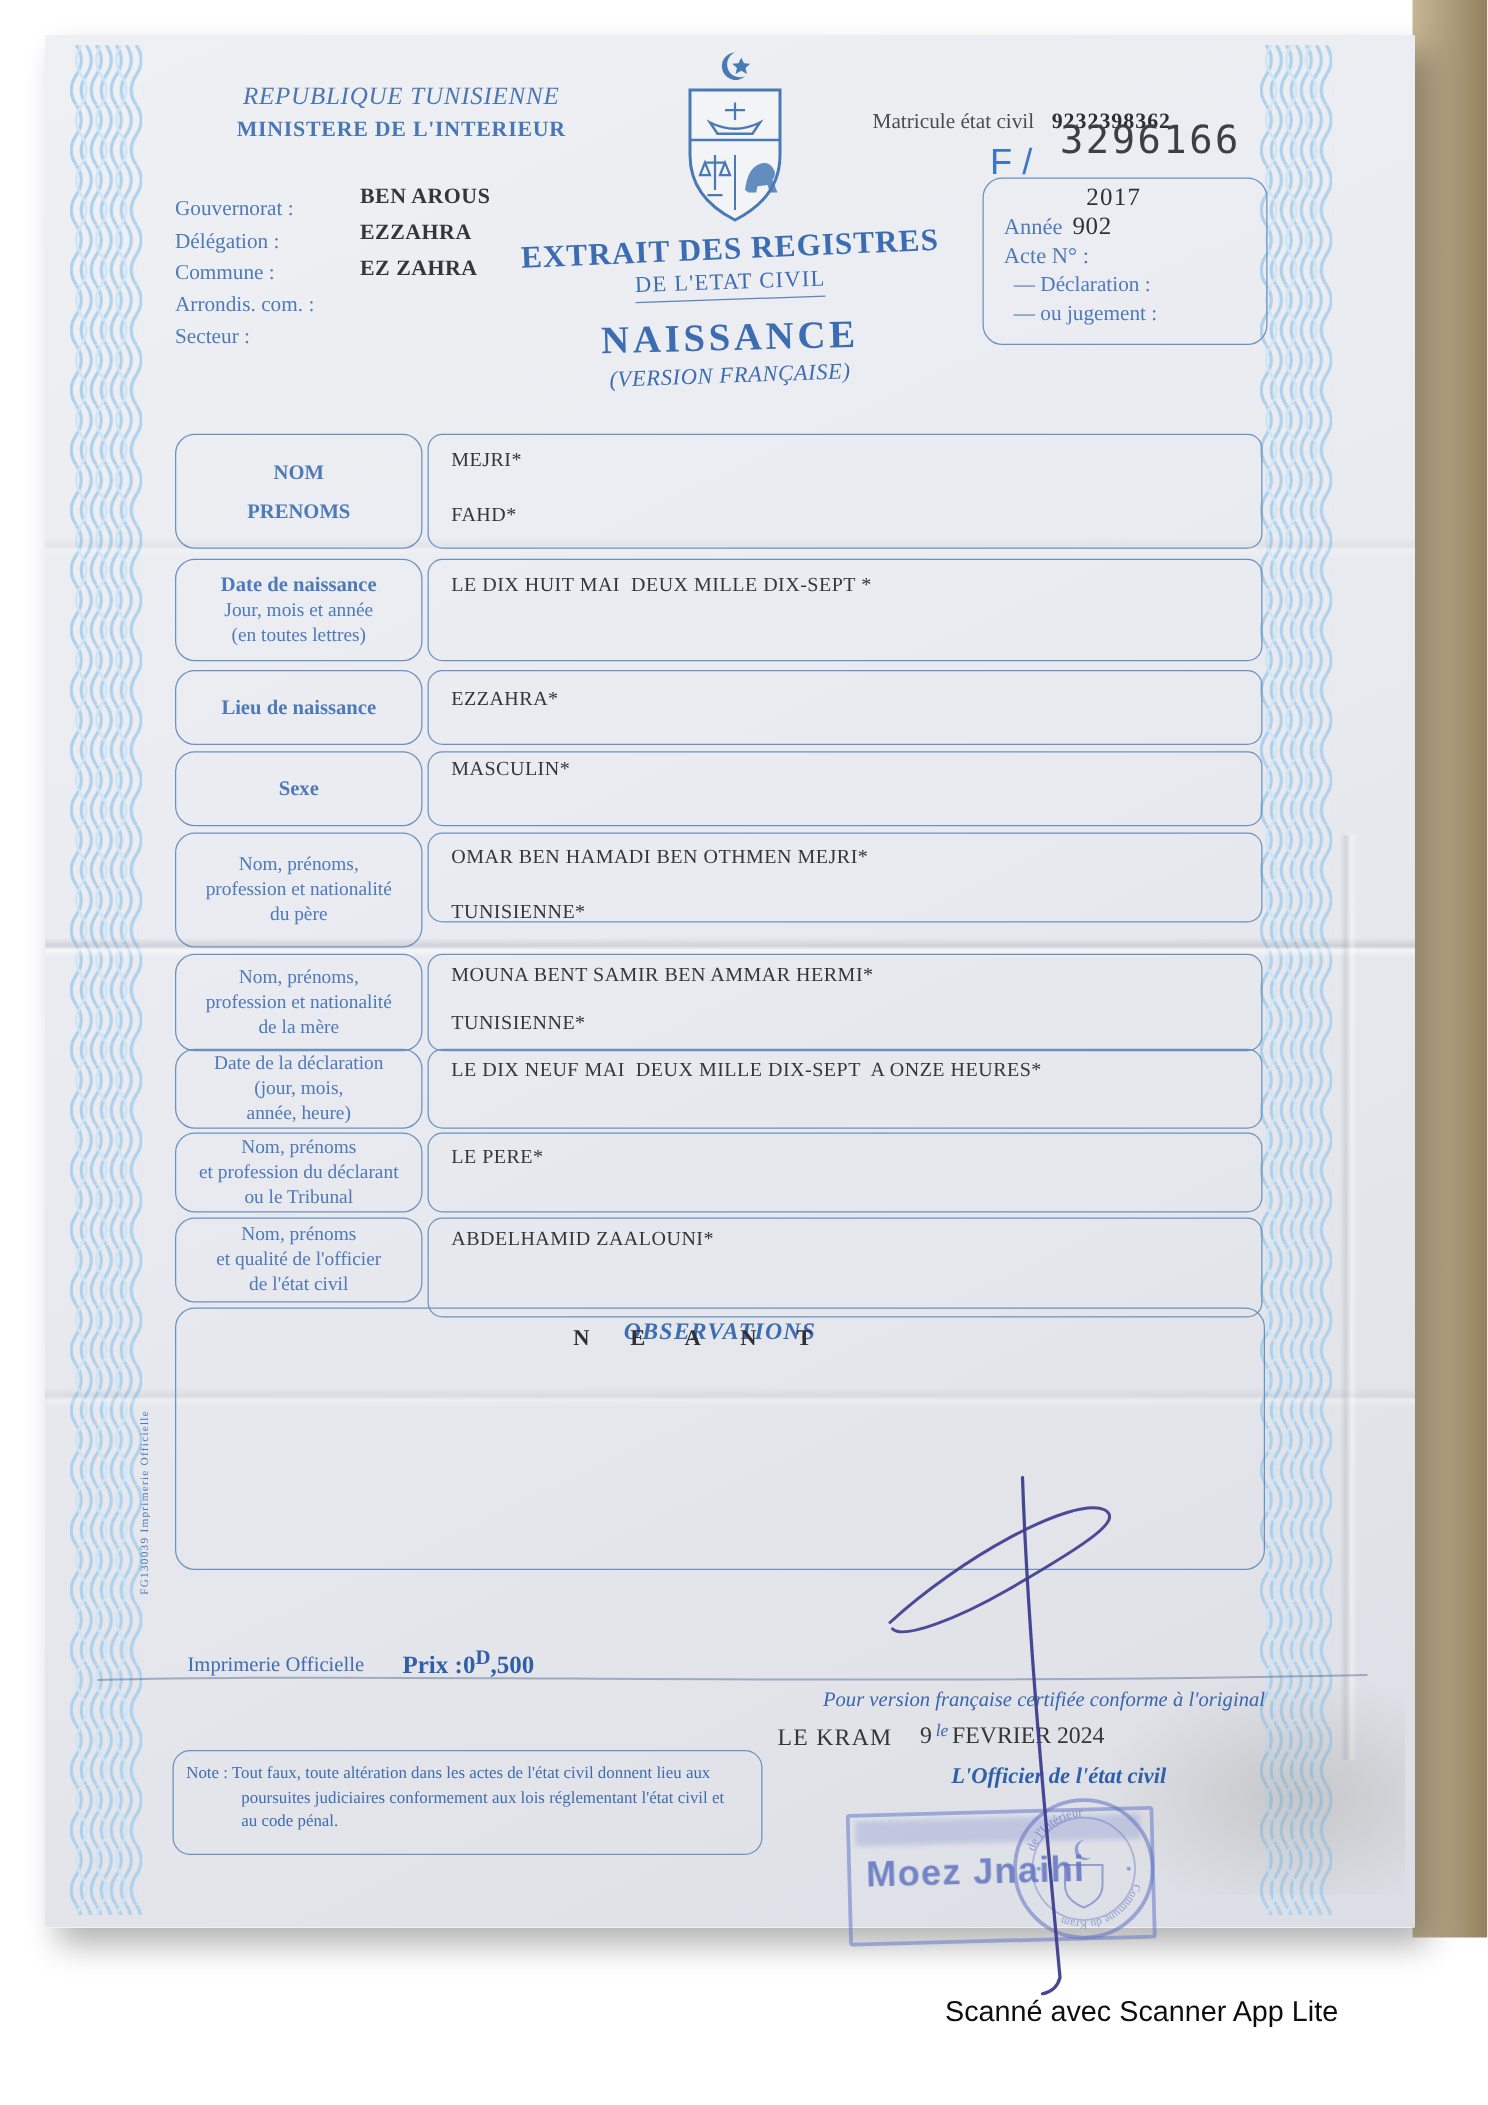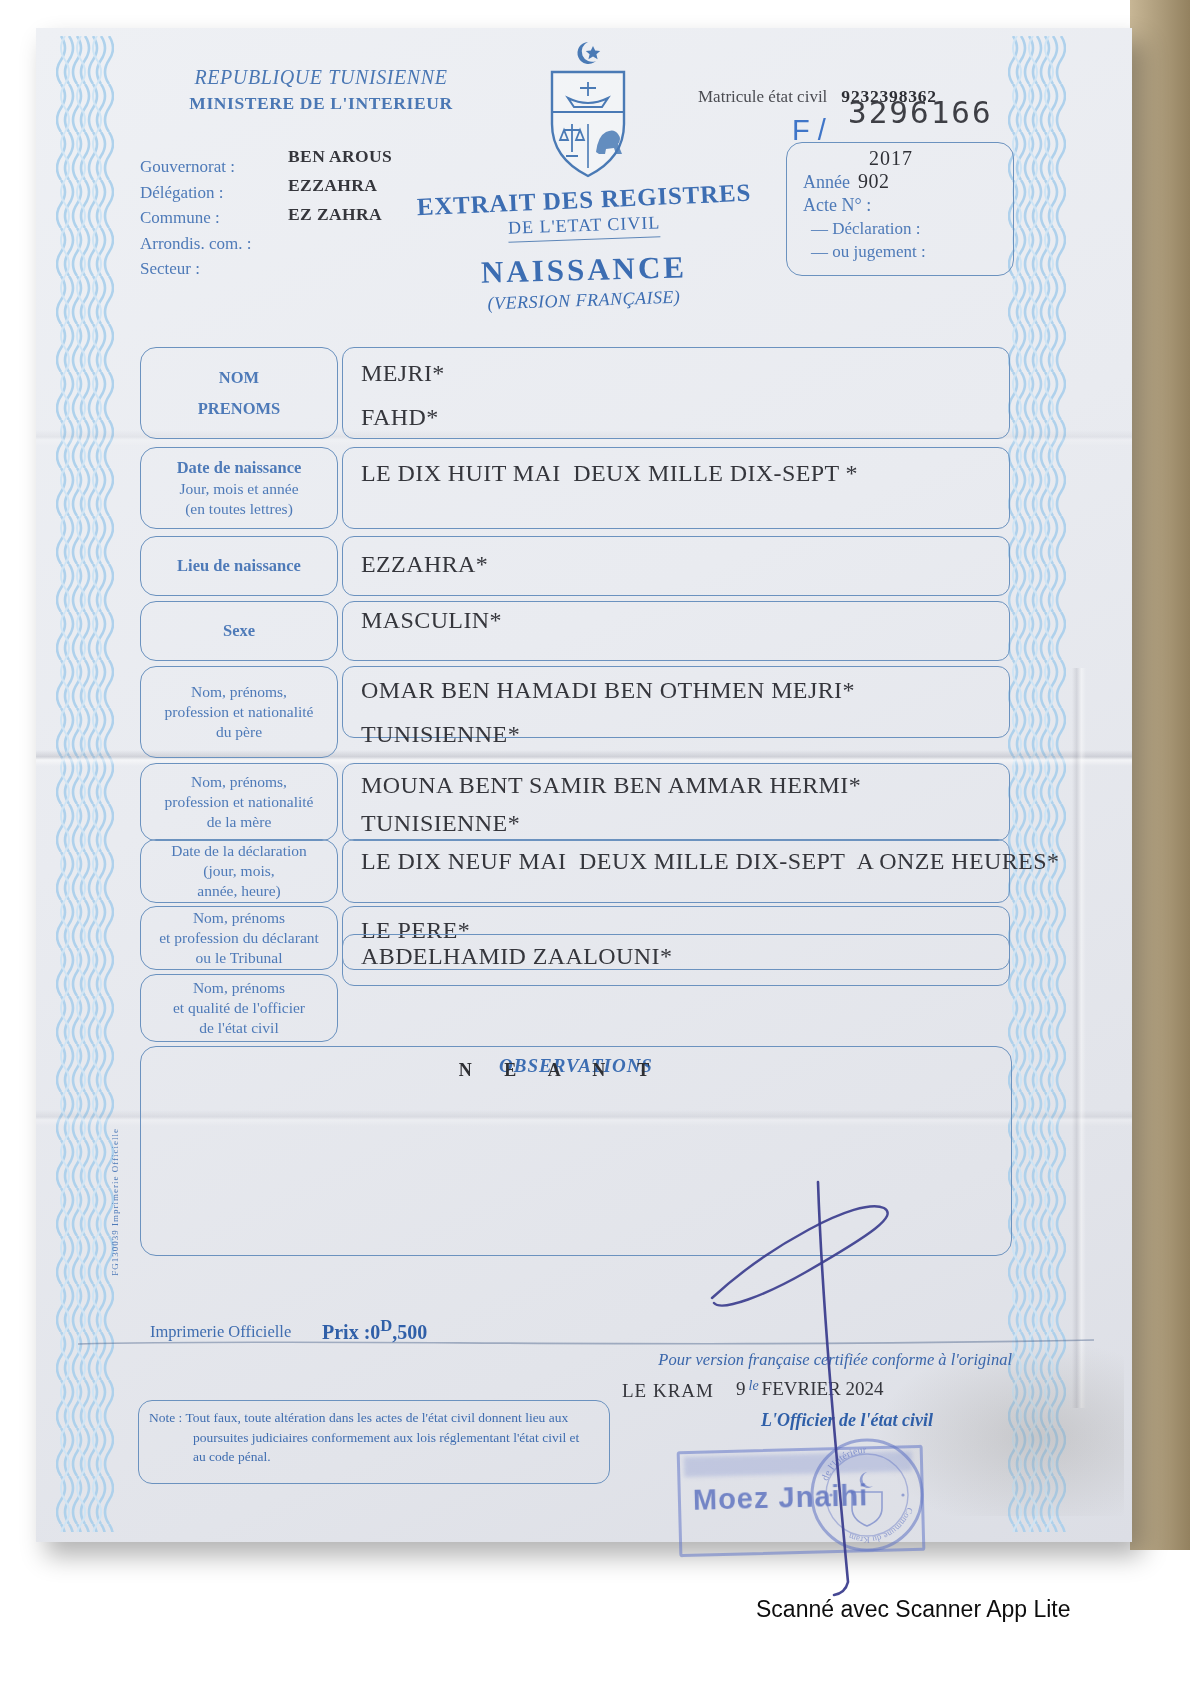--- a/index.html
+++ b/index.html
@@ -46,21 +46,21 @@
   .t2{font-size:18px;letter-spacing:1px;transform:rotate(-2deg);margin-top:1px;display:inline-block;
       border-bottom:1.6px solid #5d86b8;padding-bottom:3px;}
   .t3{font-size:31px;font-weight:bold;letter-spacing:3px;margin-top:12px;transform:rotate(-1.5deg);}
   .t4{font-size:18px;font-style:italic;letter-spacing:.5px;margin-top:2px;transform:rotate(-2deg);}
   
   .lbox,.vbox{position:absolute;border:1.6px solid #6b92bf;box-sizing:border-box;}
   .lbox{left:104px;width:198px;border-radius:16px;display:flex;flex-direction:column;align-items:center;
         justify-content:center;text-align:center;color:#4e7ab8;font-size:15.5px;line-height:1.3;padding:2px 6px;}
   .vbox{left:306px;width:668px;border-radius:12px;}
   .lb1b{font-weight:bold;font-size:16.5px;}
-  .val{position:absolute;left:18px;font-size:24px;color:#35363c;letter-spacing:.4px;white-space:pre;font-family:Liberation Serif, serif;}
+  .val{position:absolute;left:18px;font-size:16px;color:#35363c;letter-spacing:.4px;white-space:pre;font-family:Liberation Serif, serif;}
   .obs{position:absolute;left:104px;top:1018px;width:870px;height:208px;border:1.6px solid #6b92bf;border-radius:16px;}
   .obs-head{position:absolute;left:0;right:0;top:8px;text-align:center;color:#3c6db2;font-size:19px;
         font-style:italic;font-weight:bold;letter-spacing:1px;}
   .obs-neant{position:absolute;left:0;right:30px;top:13px;text-align:center;color:#2e2f33;font-size:18px;
         letter-spacing:14px;font-weight:bold;}
   .sidecode{position:absolute;left:74px;top:1100px;writing-mode:vertical-rl;transform:rotate(180deg);
         font-size:9px;color:#4e7ab8;letter-spacing:1px;}
   
   .imprimerie{position:absolute;left:114px;top:1294px;color:#3f6db0;font-size:16.5px;}
   .prix{position:absolute;left:286px;top:1288px;color:#2f5fa8;font-size:20px;font-weight:bold;}
@@ -229,21 +229,21 @@
     </div>
     <div class="vbox" style="top:878px;height:64px;">
       <div class="val" style="top:10px;">LE PERE*</div>
     </div>
 
     <div class="lbox" style="top:946px;height:68px;">
       <div>Nom, prénoms</div>
       <div>et qualité de l'officier</div>
       <div>de l'état civil</div>
     </div>
-    <div class="vbox" style="top:906px;height:52px;">
+    <div class="vbox" style="top:946px;height:80px;">
       <div class="val" style="top:8px;">ABDELHAMID ZAALOUNI*</div>
     </div>
 
     <div class="obs">
       <div class="obs-head">OBSERVATIONS</div>
       <div class="obs-neant">N E A N T</div>
     </div>
     <div class="sidecode">FG130039  Imprimerie Officielle</div>
 
     <svg class="longline" width="1020" height="18">

